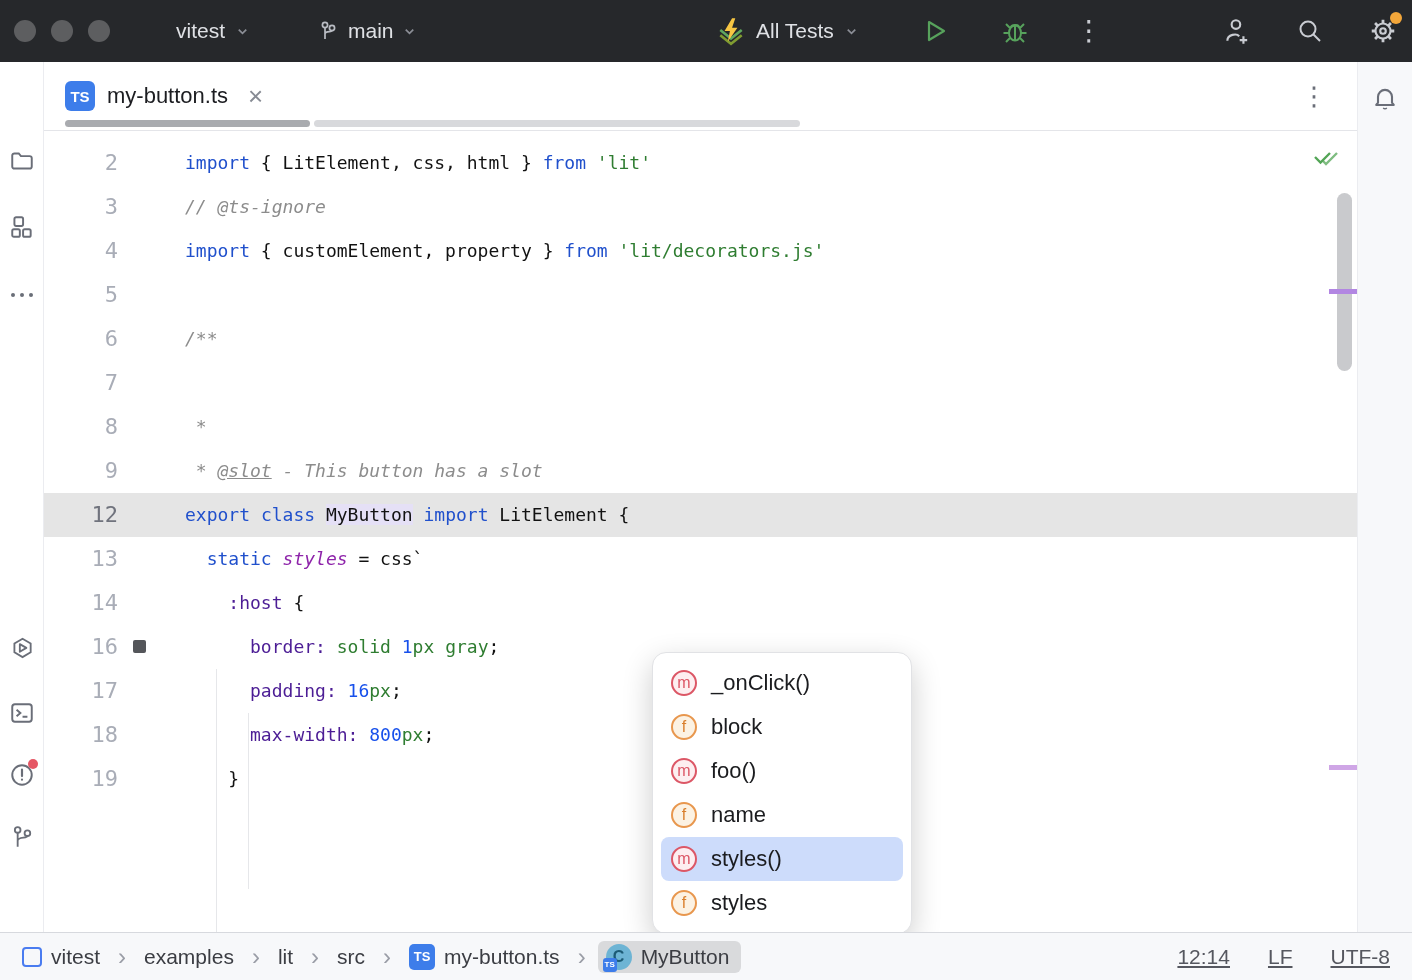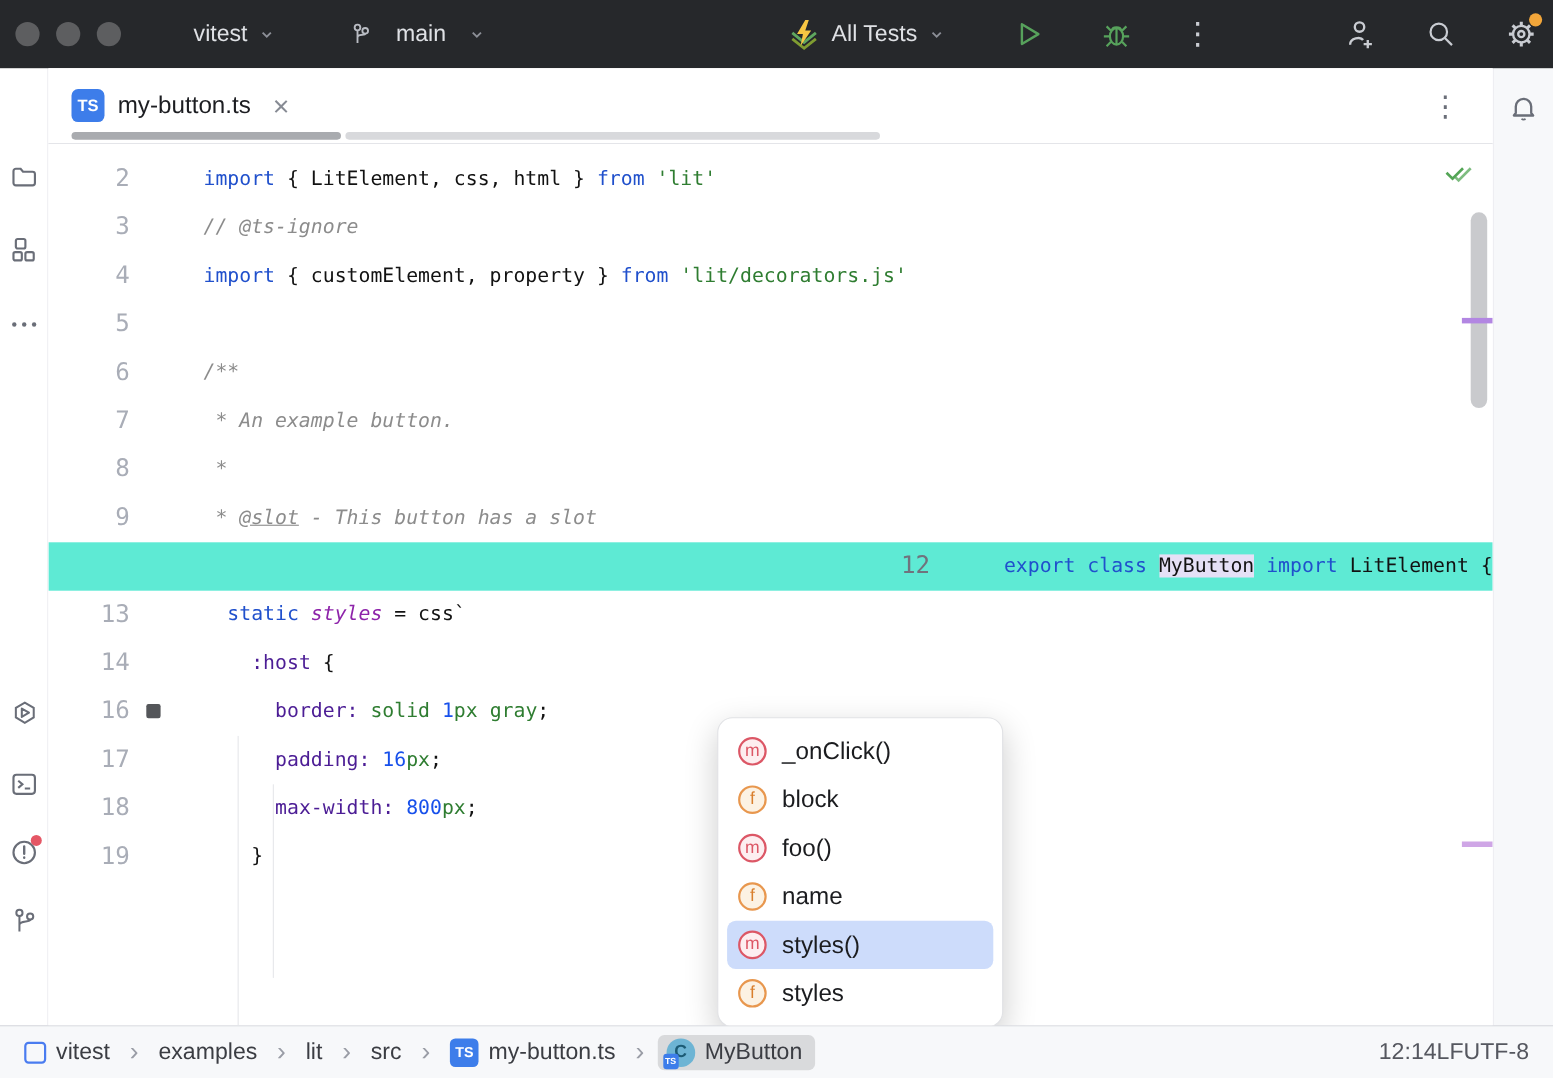--- a/index.html
+++ b/index.html
@@ -7,21 +7,21 @@
               font-family:"Liberation Sans", sans-serif; }
   .window { width:1412px; height:980px; display:flex; flex-direction:column; position:relative; }
 
   
   .titlebar { height:62px; background:#26282b; position:relative; flex:none;
               color:#dfe1e5; font-size:21px; }
   .traffic { position:absolute; left:14px; top:20px; display:flex; gap:15px; }
   .light { width:22px; height:22px; border-radius:50%; background:#5d5e60; }
   .tb-group { position:absolute; top:0; height:62px; display:flex; align-items:center; }
   .proj-widget { left:176px; gap:10px; }
-  .branch-widget { left:316px; gap:20px; }
+  .branch-widget { left:316px; gap:8px; }
   .run-widget { left:716px; gap:10px; }
   .tb-actions { right:14px; gap:44px; }
   .tb-label { color:#dfe1e5; }
   .chev { width:15px; height:15px; }
   .tb-icon { display:flex; align-items:center; justify-content:center; }
   .gear-wrap { position:relative; }
   .gear-dot { position:absolute; right:-4px; top:-4px; width:12px; height:12px;
               border-radius:50%; background:#f2a63a; }
   .run-kebab { font-size:28px; color:#c9ccd2; line-height:1; margin-left:36px; }
   .play-gap { margin-left:52px; } .bug-gap { margin-left:42px; }
@@ -55,21 +55,21 @@
   .hscroll-thumb { position:absolute; left:21px; bottom:3px; width:245px; height:7px;
                    border-radius:4px; background:#a9abaf; }
   .hscroll-track { position:absolute; left:270px; bottom:3px; width:486px; height:7px;
                    border-radius:4px; background:#d8d9dc; }
 
   
   .editor { flex:1; position:relative; background:#fff; overflow:hidden;
             font-family:"DejaVu Sans Mono", monospace; }
   .code-lines { position:absolute; left:0; top:10px; right:0; }
   .line { display:flex; height:44px; line-height:44px; position:relative; }
-  .line.caret { background:#5eead4;justify-content:flex-end; }
+  .line.caret { background:#e5e5e5; }
   .ln { width:106px; flex:none; text-align:right; padding-right:32px; font-size:22px;
         color:#a9adb7; }
   .line.caret .ln { color:#70737d; }
   .code { white-space:pre; font-size:18px; padding-left:35px; color:#121212; }
   .tok-kw  { color:#2050cc; }
   .tok-pl  { color:#121212; }
   .tok-str { color:#2f7d31; }
   .tok-cmt, .tok-doc { color:#8c8c8c; font-style:italic; }
   .tok-dtag { color:#8c8c8c; font-style:italic; text-decoration:underline; }
   .tok-deco { color:#9e880d; }
@@ -109,22 +109,22 @@
   .bc-proj { width:20px; height:20px; border:2px solid #4a7cf0; border-radius:4px; }
   .bc-ts { width:26px; height:26px; border-radius:5px; background:#3d7dea; color:#fff;
            font-weight:bold; font-size:13px; display:flex; align-items:center;
            justify-content:center; }
   .bc-class { width:26px; height:26px; border-radius:50%; background:#6db4d4;
               color:#1c5b75; font-weight:bold; font-size:16px; display:flex;
               align-items:center; justify-content:center; position:relative; }
   .bc-class .mini-ts { position:absolute; left:-3px; bottom:-2px; width:14px; height:14px;
               border-radius:3px; background:#3d7dea; color:#fff; font-size:8px;
               font-weight:bold; display:flex; align-items:center; justify-content:center; }
-  .sb-right { margin-left:auto; margin-right:22px; display:flex; color:#55575f;
-              font-size:21px; }
+  .sb-right { margin-left:auto; margin-right:22px; display:flex; gap:38px; color:#55575f;
+              font-size:21px;text-decoration:underline; }
 </style>
 </head>
 <body>
 
 <div class="window">
 
   <div class="titlebar">
     <div class="traffic">
       <span class="light"></span>
       <span class="light"></span>
@@ -275,21 +275,20 @@
             <div class="line">
               <div class="ln">5</div>
               <div class="code"></div>
             </div>
             <div class="line">
               <div class="ln">6</div>
               <div class="code"><span class="tok-doc">/**</span></div>
             </div>
             <div class="line">
               <div class="ln">7</div>
-              <div class="code"><span class="tok-doc"> * An example button.</span></div>
             </div>
             <div class="line">
               <div class="ln">8</div>
               <div class="code"><span class="tok-doc"> *</span></div>
             </div>
             <div class="line">
               <div class="ln">9</div>
               <div class="code"><span class="tok-doc"> * </span><span class="tok-dtag">@slot</span><span class="tok-doc"> - This button has a slot</span></div>
             </div>
             <div class="line caret">

